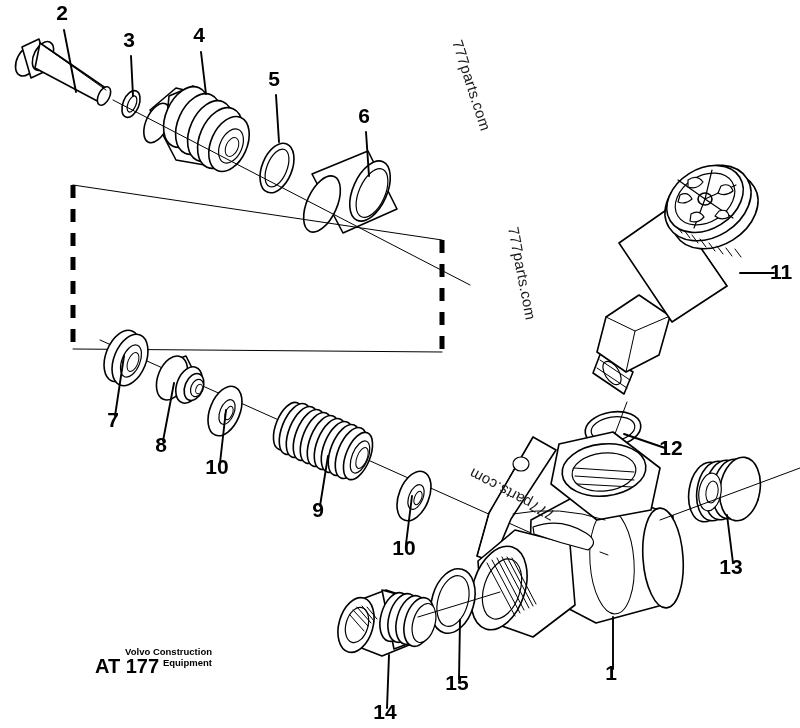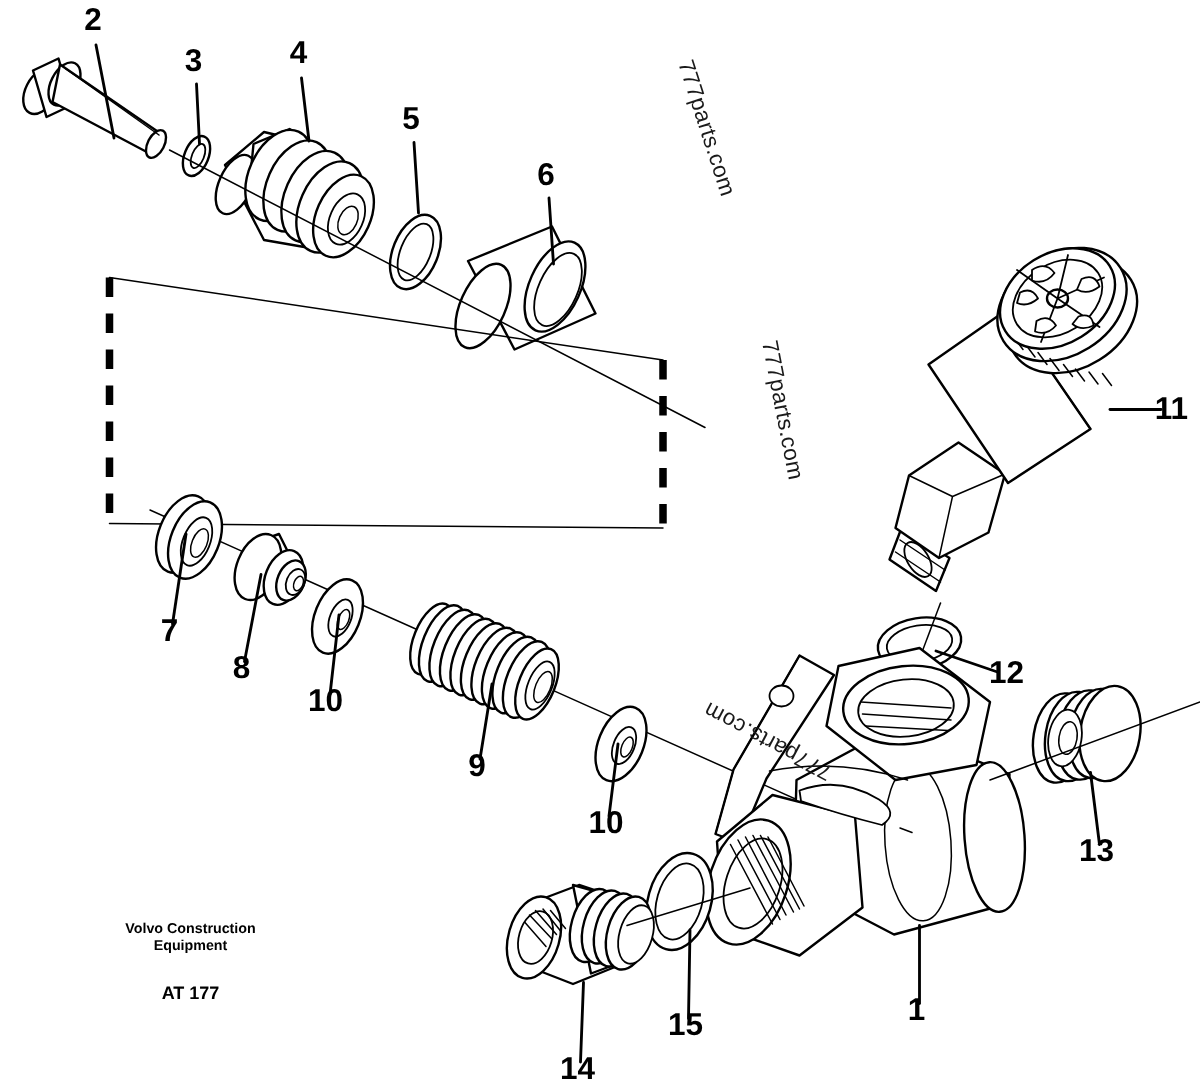--- a/index.html
+++ b/index.html
@@ -9,22 +9,22 @@
   .ln-thin{fill:none;stroke:#000;stroke-width:1.2;stroke-linecap:round;stroke-linejoin:round;}
   .ln-hair{fill:none;stroke:#000;stroke-width:1;stroke-linecap:round;stroke-linejoin:round;}
   .fillw{fill:#ffffff;stroke:#000;stroke-width:1.6;stroke-linejoin:round;}
   .fillw-t{fill:#ffffff;stroke:#000;stroke-width:1.2;stroke-linejoin:round;}
   .leader{fill:none;stroke:#000;stroke-width:1.9;stroke-linecap:round;}
   .dash{fill:none;stroke:#000;stroke-width:5;stroke-linecap:butt;stroke-dasharray:13 11;}
   .numtxt{font-family:"Liberation Sans",sans-serif;font-weight:bold;font-size:21px;fill:#000;}
   .wm{font-family:"Liberation Sans",sans-serif;font-size:15px;fill:#1a1a1a;letter-spacing:.3px;}
   .capline{position:absolute;text-align:center;font-family:"Liberation Sans",sans-serif;
            font-weight:bold;color:#000;}
-  #cap1{left:42px;top:614px;width:170px;font-size:9.5px;line-height:11px;}
-  #cap2{left:42px;top:655px;width:170px;font-size:12px;}
+  #cap1{left:42px;top:646px;width:170px;font-size:9.5px;line-height:11px;text-align:right;}
+  #cap2{left:42px;top:655px;width:170px;font-size:20px;}
 </style>
 </head>
 <body>
 
 <div id="sheet">
 
 <svg id="dwg" viewBox="0 0 800 728">
 
   <g>
     <ellipse cx="27" cy="61" rx="10" ry="16" transform="rotate(27 27 61)" class="fillw"></ellipse>

